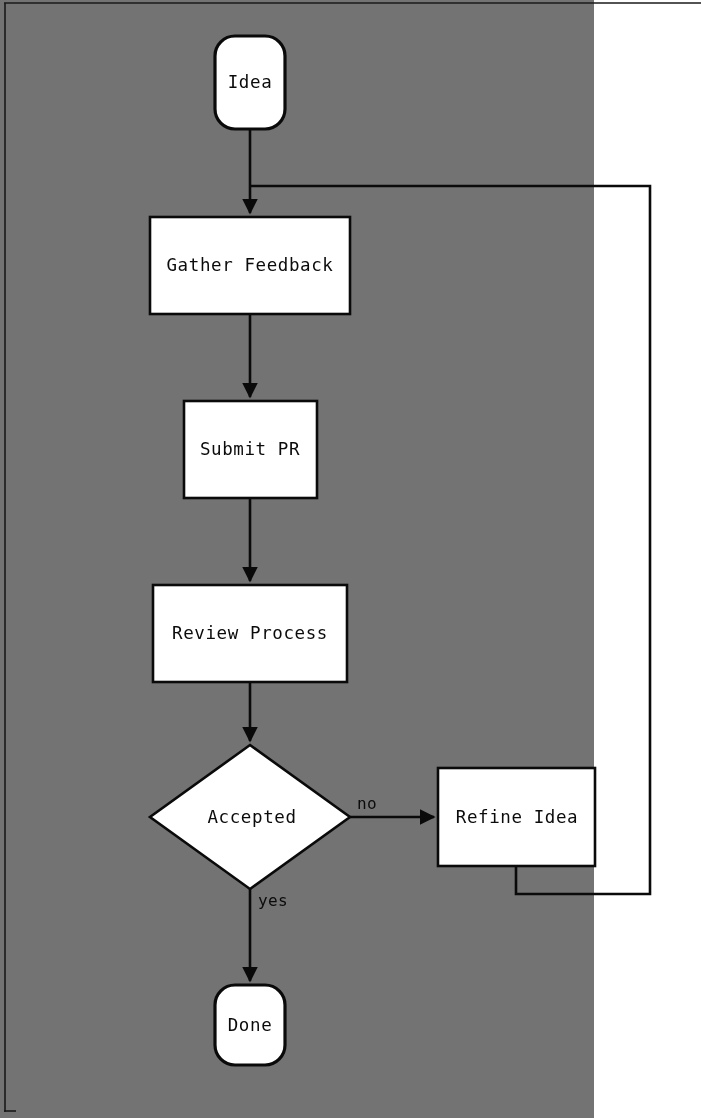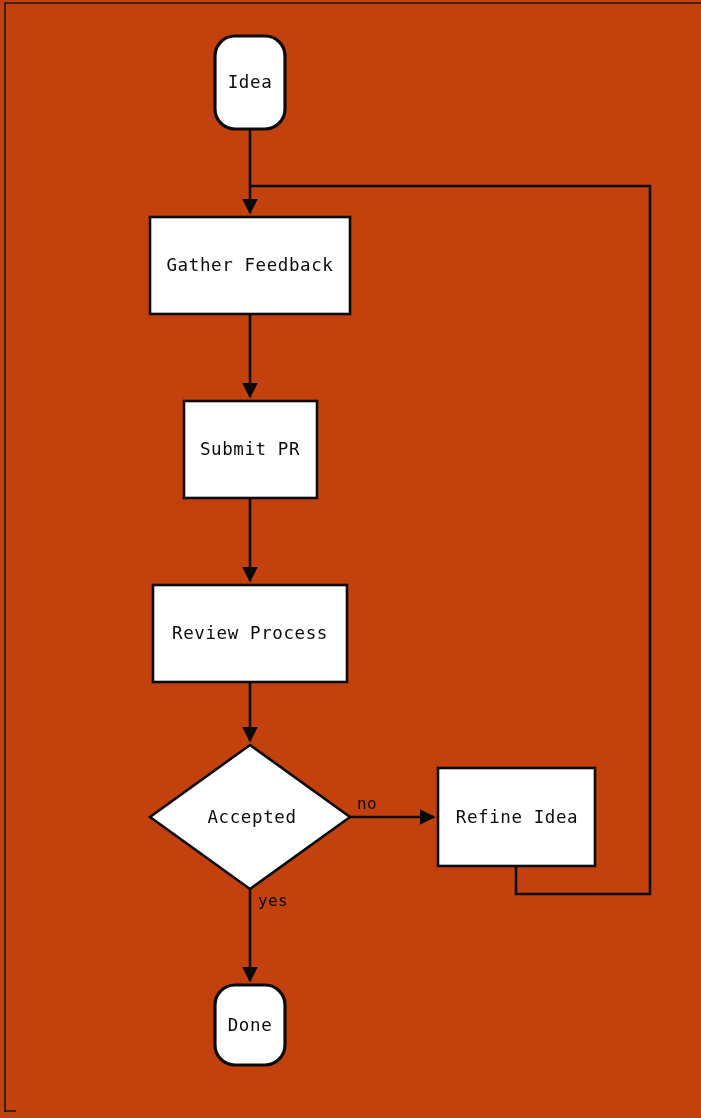--- a/index.html
+++ b/index.html
@@ -9,23 +9,23 @@
     background: #ffffff;
   }
   body {
     width: 701px;
     height: 1118px;
     overflow: hidden;
     font-family: "DejaVu Sans Mono", "Liberation Mono", monospace;
   }
   #canvas {
     position: relative;
-    width: 701px;
+    width: 594px;
     height: 1118px;
-    background: #c2410c;
+    background: #737373;
   }
   #page-frame {
     position: absolute;
     left: 0;
     top: 0;
     width: 701px;
     height: 1118px;
   }
   #flow-svg {
     position: absolute;

